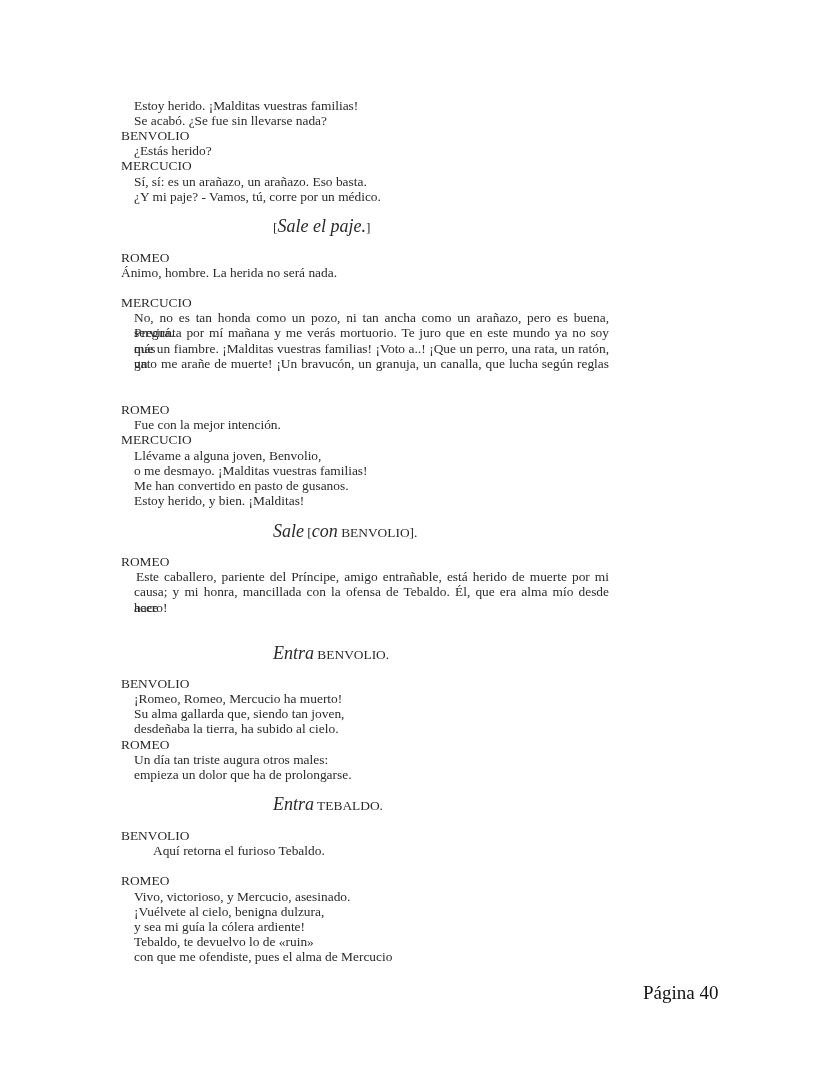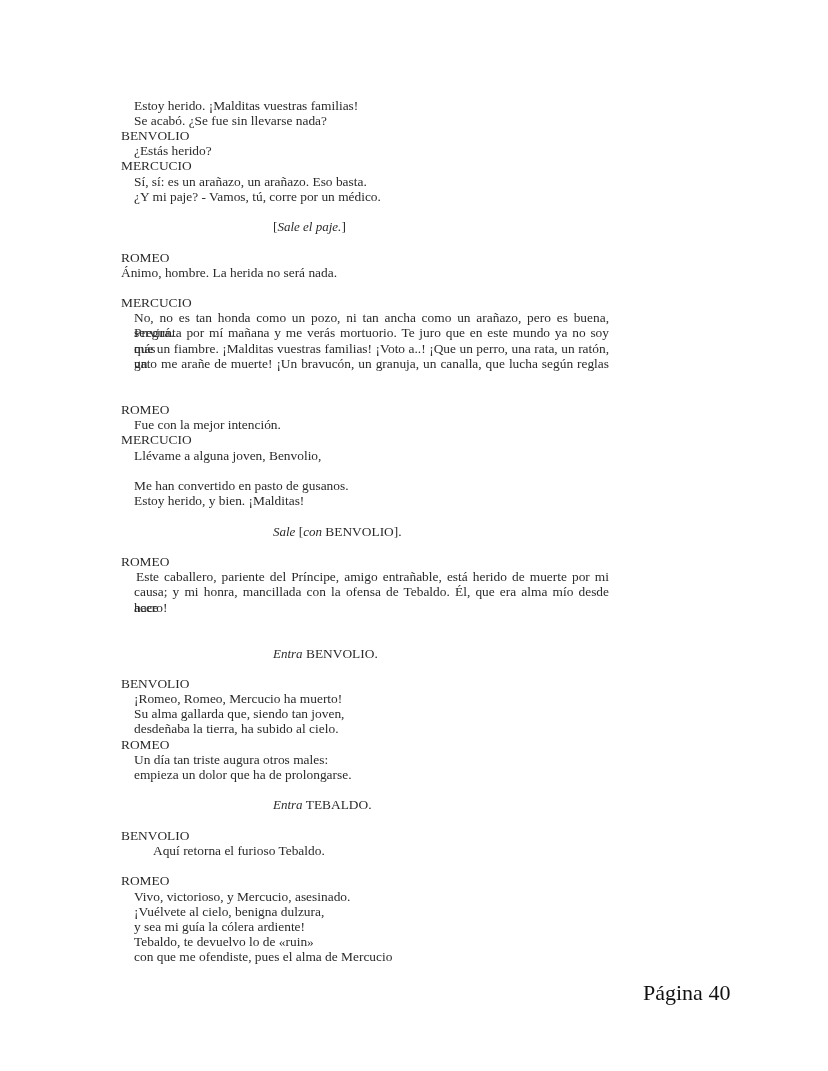--- a/index.html
+++ b/index.html
@@ -11,24 +11,24 @@
   }
   .ln { position: absolute; white-space: nowrap; }
   .spk { left: 121px; }
   .dl { left: 134px; }
   .dl2 { left: 153px; }
   .plain { left: 121px; }
   .par { position: absolute; left: 134px; width: 475px; text-align: justify; white-space: normal; }
   .par span.l { display: block; text-align: justify; text-align-last: justify; height: 15.3px; }
   .par span.l.last { text-align-last: left; }
   .stage { position: absolute; left: 273px; white-space: nowrap; }
-  .stage i { font-style: italic; font-size: 13px; }
+  .stage i { font-style: italic; font-size: 18px; }
   .pagenum {
     position: absolute; left: 643px; top: 985px;
-    font-family: "Liberation Serif", serif; font-size: 22px; color: #111;
+    font-family: "Liberation Serif", serif; font-size: 19px; color: #111;
   }
 </style>
 </head>
 <body>
 
 <div class="page">
 
   <div class="ln dl" style="top:98px">Estoy herido. ¡Malditas vuestras familias!</div>
   <div class="ln dl" style="top:113px">Se acabó. ¿Se fue sin llevarse nada?</div>
   <div class="ln spk" style="top:128px">BENVOLIO</div>
@@ -47,20 +47,21 @@
     <span class="l">No, no es tan honda como un pozo, ni tan ancha como un arañazo, pero es buena, servirá.</span>
     <span class="l">Pregunta por mí mañana y me verás mortuorio. Te juro que en este mundo ya no soy más</span>
     <span class="l">que un fiambre. ¡Malditas vuestras familias! ¡Voto a..! ¡Que un perro, una rata, un ratón, un</span>
     <span class="l">gato me arañe de muerte! ¡Un bravucón, un granuja, un canalla, que lucha según reglas</span>
   </div>
 
   <div class="ln spk" style="top:402px">ROMEO</div>
   <div class="ln dl" style="top:417px">Fue con la mejor intención.</div>
   <div class="ln spk" style="top:432px">MERCUCIO</div>
   <div class="ln dl" style="top:448px">Llévame a alguna joven, Benvolio,</div>
+  <div class="ln dl" style="top:463px">o me desmayo. ¡Malditas vuestras familias!</div>
   <div class="ln dl" style="top:478px">Me han convertido en pasto de gusanos.</div>
   <div class="ln dl" style="top:493px">Estoy herido, y bien. ¡Malditas!</div>
 
   <div class="stage" style="top:524px"><i>Sale</i><span> [</span><i>con</i><span> BENVOLIO].</span></div>
 
   <div class="ln spk" style="top:554px">ROMEO</div>
   <div class="par" style="top:569px">
     <span class="l" style="padding-left:2px">Este caballero, pariente del Príncipe, amigo entrañable, está herido de muerte por mi</span>
     <span class="l">causa; y mi honra, mancillada con la ofensa de Tebaldo. Él, que era alma mío desde hace</span>
     <span class="l last">acero!</span>

